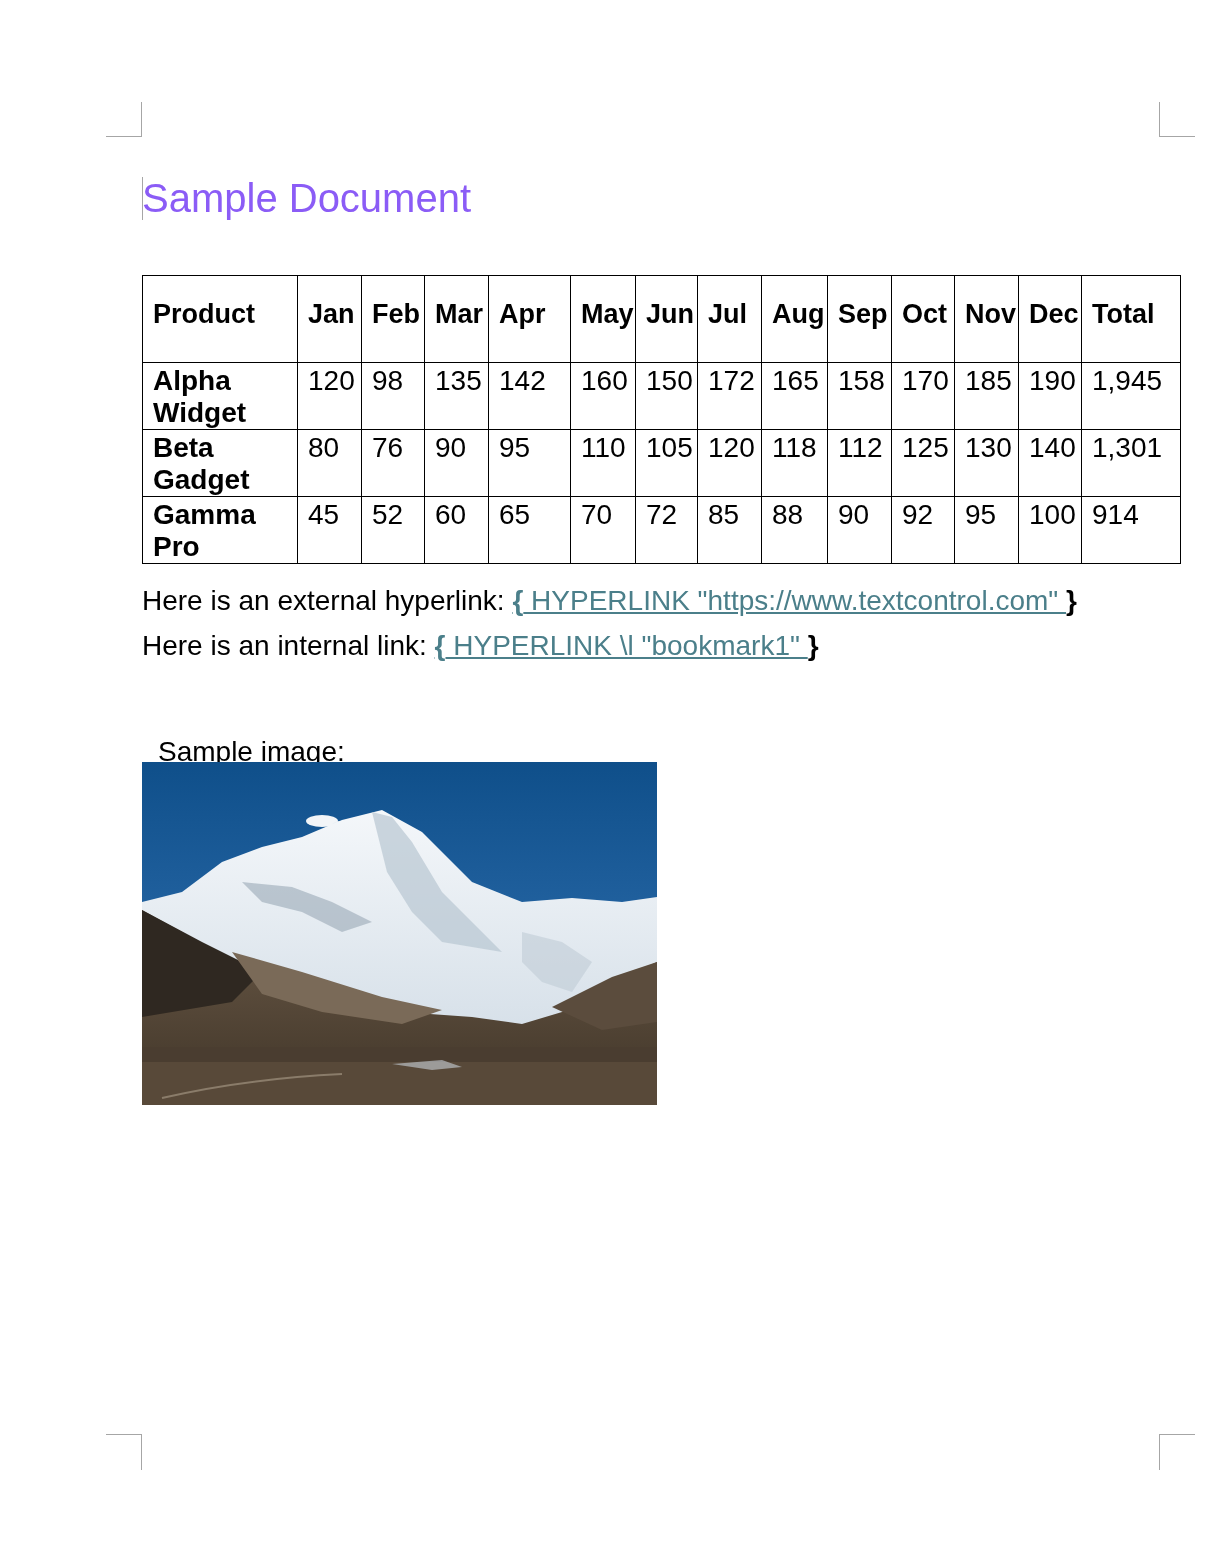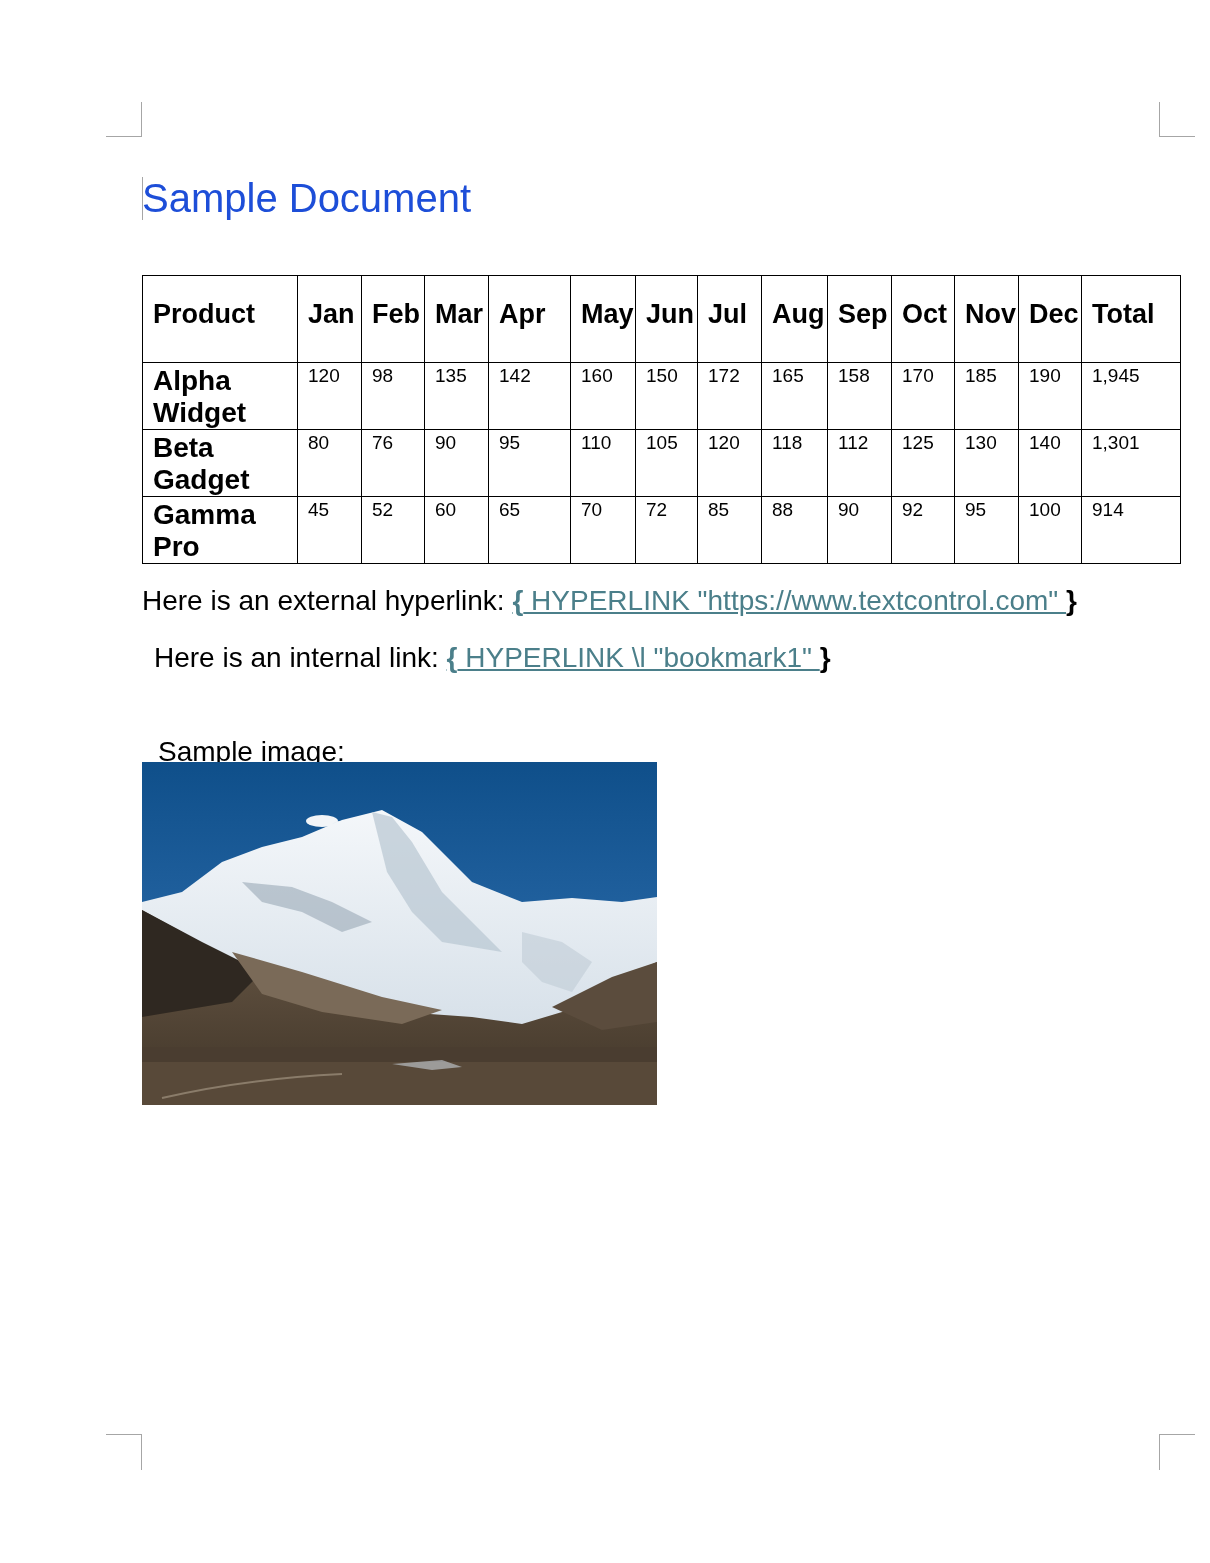--- a/index.html
+++ b/index.html
@@ -5,27 +5,27 @@
   html, body { margin:0; padding:0; background:#ffffff; }
   body { width:1210px; height:1563px; position:relative; overflow:hidden;
          font-family:"Liberation Sans", sans-serif; color:#000; }
   .crop { position:absolute; border-color:#a6a6a6; border-style:solid; border-width:0; }
   .crop-tl { left:106px; top:102px; width:35px; height:34px; border-right-width:1px; border-bottom-width:1px; }
   .crop-tr { left:1159px; top:102px; width:35px; height:34px; border-left-width:1px; border-bottom-width:1px; }
   .crop-bl { left:106px; top:1434px; width:35px; height:35px; border-right-width:1px; border-top-width:1px; }
   .crop-br { left:1159px; top:1434px; width:35px; height:35px; border-left-width:1px; border-top-width:1px; }
 
   .title { position:absolute; left:142px; top:174px; margin:0; font-size:40px; font-weight:normal;
-           color:#1d4ed8; line-height:48px; white-space:nowrap; }
+           color:#8b5cf6; line-height:48px; white-space:nowrap; }
   .caret { position:absolute; left:142px; top:177px; width:1px; height:43px; background:#a6a6a6; }
 
   table.data { position:absolute; left:142px; top:275px; border-collapse:collapse; }
   table.data td, table.data th { border:1px solid #000; padding:0 0 0 10px; vertical-align:top; text-align:left; }
   table.data th { font-weight:bold; font-size:27px; height:87px; padding-top:23px; box-sizing:border-box; }
-  table.data td { font-size:19px; height:44px; padding-top:2px; box-sizing:border-box; }
+  table.data td { font-size:28px; height:44px; padding-top:2px; box-sizing:border-box; }
   table.data td.rowhead { font-weight:bold; font-size:28px; }
 
   .para { position:absolute; left:142px; font-size:28px; white-space:nowrap; }
   .link { color:#4b7f8a; text-decoration:underline; }
   .brace-open { color:#4b7f8a; font-weight:bold; text-decoration:underline; }
   .brace-close { color:#000; font-weight:bold; }
 
   .photo { position:absolute; left:142px; top:762px; width:515px; height:343px; }
 </style>
 </head>
@@ -107,21 +107,21 @@
       <td>100</td>
       <td>914</td>
     </tr>
   </tbody>
 </table>
 
 <p class="para" style="top:585px;margin:0;">
   <span>Here is an external hyperlink: </span><span class="brace-open">{</span><span class="link"> HYPERLINK "https://www.textcontrol.com" </span><span class="brace-close">}</span>
 </p>
 
-<p class="para" style="top:630px;margin:12px;">
+<p class="para" style="top:630px;margin:0;">
   <span>Here is an internal link: </span><span class="brace-open">{</span><span class="link"> HYPERLINK \l "bookmark1" </span><span class="brace-close">}</span>
 </p>
 
 <p class="para" style="top:720px;margin:16px;">Sample image:</p>
 
 <div class="photo">
   <svg width="515" height="343" viewBox="0 0 515 343" xmlns="http://www.w3.org/2000/svg" aria-label="Snow-covered mountain peak under blue sky with rocky valley">
     <defs>
       <linearGradient id="sky" x1="0" y1="0" x2="0" y2="1">
         <stop offset="0" stop-color="#0f4f8a"></stop>

